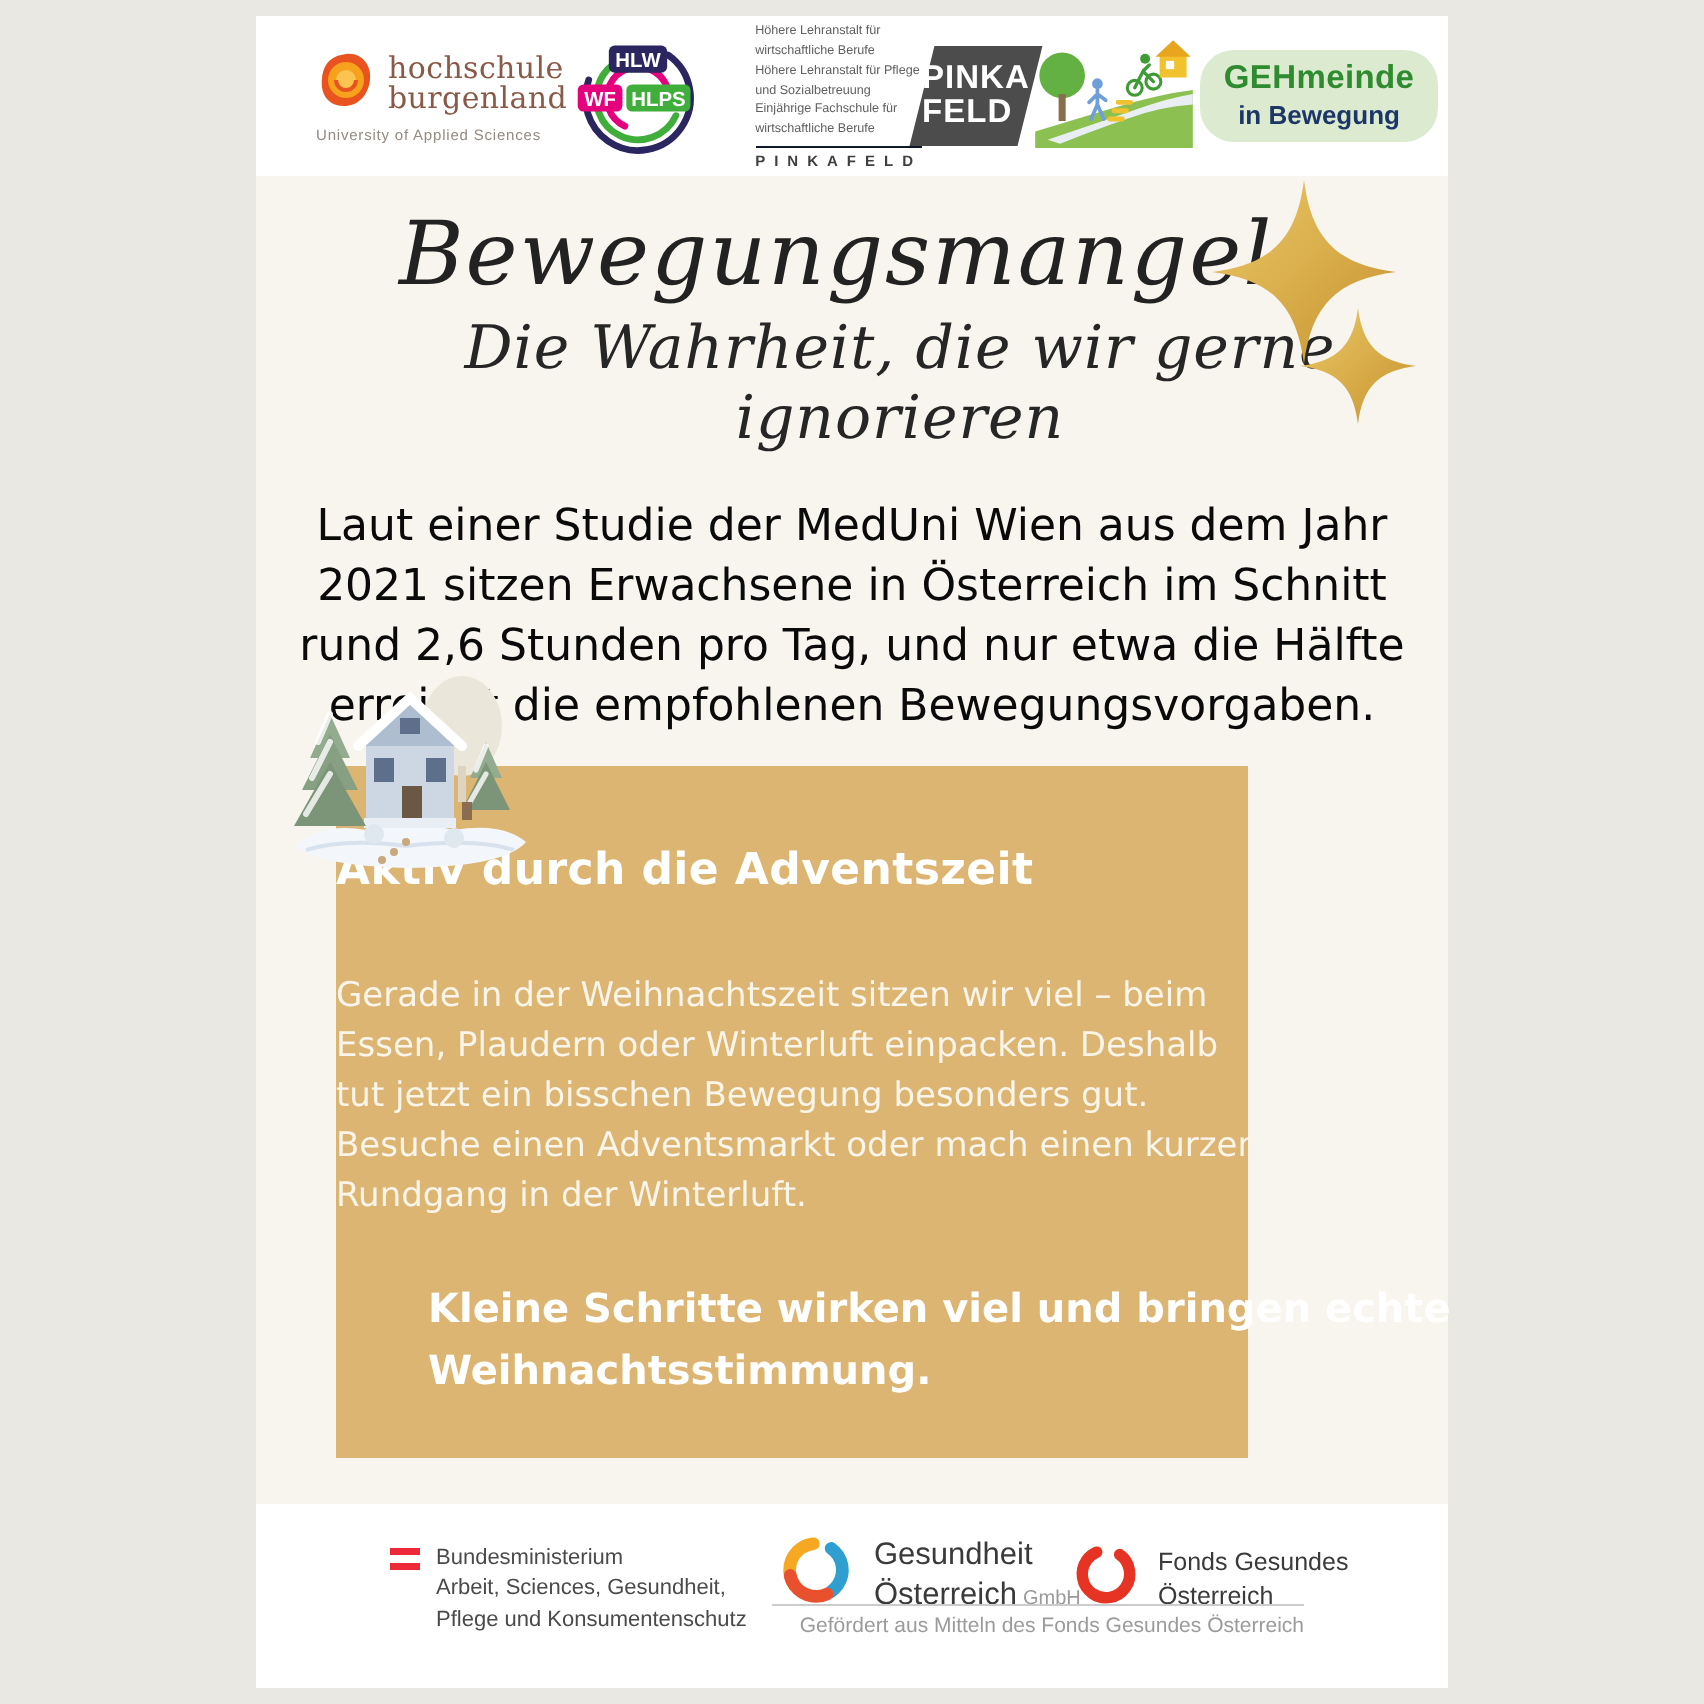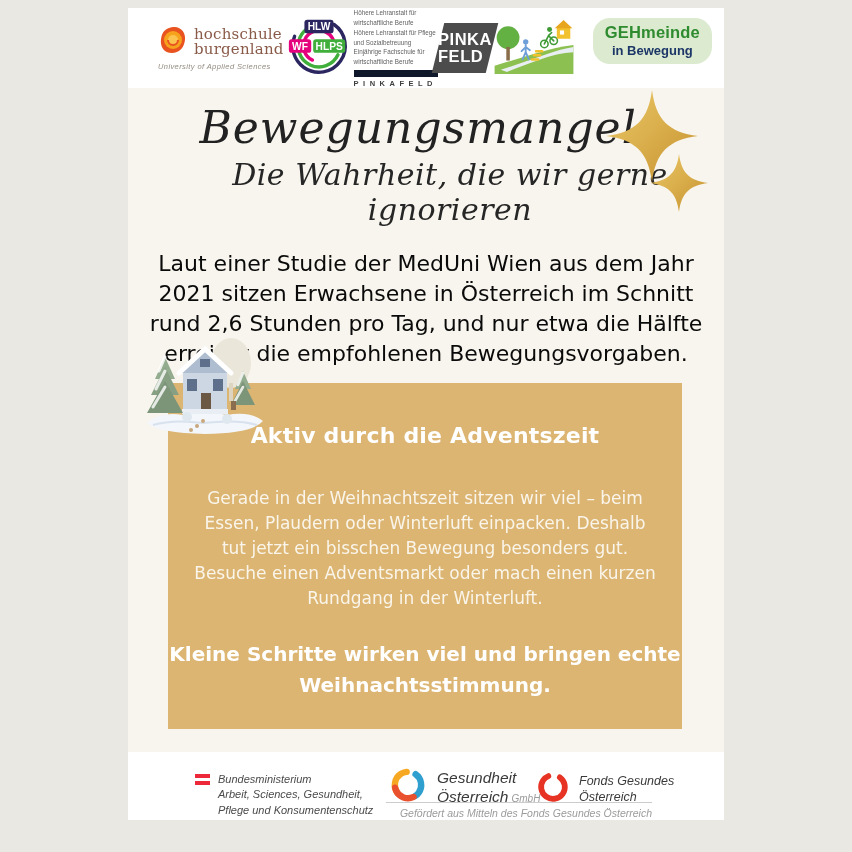--- a/index.html
+++ b/index.html
@@ -10,36 +10,36 @@
     -webkit-font-smoothing:antialiased;
   }
   .canvas { position:relative; width:852px; height:852px; overflow:hidden; }
   .band { position:absolute; left:128px; width:596px; box-sizing:border-box; }
   .band-header {
     top:8px; height:80px; background:#ffffff;
     display:flex; align-items:center; justify-content:space-between;
     padding:0 12px 0 30px;
   }
   .band-main { top:88px; height:664px; background:#f8f5ee; }
-  .band-footer { top:752px; height:68px; background:#ffffff;font-style:italic; }
+  .band-footer { top:752px; height:92px; background:#ffffff; }
 
   
   .logo-hb { display:flex; flex-direction:column; }
   .logo-hb-row { display:flex; align-items:center; gap:6px; }
   .hb-name { font-family:"DejaVu Serif", serif; font-size:15px; line-height:0.98; color:#8a5a48; letter-spacing:.2px; }
-  .hb-sub { margin-top:3px; font-size:7.5px; color:#938b80; letter-spacing:.4px;font-style:italic; }
-
-  .logo-hlw { display:flex; align-items:center; gap:0; }
+  .hb-sub { margin-top:3px; font-size:7.5px; color:#938b80; letter-spacing:.4px; }
+
+  .logo-hlw { display:flex; align-items:flex-end; gap:24px; }
   .hlw-lines { font-size:6.3px; color:#5f5f5f; line-height:1.55; }
-  .hlw-place { margin-top:3px; padding-top:2px; border-top:7px solid #0f172a; font-size:7.5px; font-weight:bold; letter-spacing:4.5px; color:#3f3f3f; }
+  .hlw-place { margin-top:3px; padding-top:2px; border-top:1px solid #0f172a; font-size:7.5px; font-weight:bold; letter-spacing:4.5px; color:#3f3f3f; }
 
   .logo-pf { width:68px; height:50px; background:#4c4c4c; transform:skewX(-14deg); display:flex; align-items:center; justify-content:center; margin-right:2px; }
   .logo-pf-inner { transform:skewX(14deg); color:#ffffff; font-weight:bold; font-size:16.5px; line-height:1.02; letter-spacing:.5px; }
 
-  .logo-geh { display:flex; align-items:flex-start; gap:19px; }
+  .logo-geh { display:flex; align-items:center; gap:3px; }
   .geh-pill { background:#dcebcf; border-radius:17px; padding:6px 12px 7px; text-align:center; }
   .geh-t1 { color:#2e8b2f; font-weight:bold; font-size:16.5px; letter-spacing:.2px; line-height:1; }
   .geh-t2 { color:#1c3668; font-weight:bold; font-size:13px; margin-top:3px; line-height:1; }
 
   
   .title1 {
     margin-top:16px; text-align:center;
     font-family:"DejaVu Serif", serif; font-style:italic;
     font-size:44px; color:#222222; line-height:1.1; letter-spacing:1px;
   }
@@ -50,29 +50,29 @@
   }
   .intro { margin-top:22px; text-align:center; font-family:"DejaVu Sans", sans-serif; font-size:22px; line-height:30px; color:#0a0a0a; }
   .intro div { white-space:nowrap; }
 
   .sparkle-big   { position:absolute; left:478px; top:2px;  width:92px; height:92px; }
   .sparkle-small { position:absolute; left:522px; top:66px; width:58px; height:58px; }
 
   .house { position:absolute; left:15px; top:243px; width:124px; height:106px; z-index:3; }
 
   .advent-box {
-    position:absolute; left:40px; top:295px; width:514px; height:346px;
+    position:absolute; left:40px; top:295px; width:456px; height:346px;
     background:#dcb572; z-index:2;
-    text-align:center; font-family:"DejaVu Sans", sans-serif;
+    font-family:"DejaVu Sans", sans-serif;
     padding-top:40px; box-sizing:border-box;
   }
   .advent-heading { font-size:22px; font-weight:bold; color:#ffffff; letter-spacing:.2px; }
   .advent-body { margin-top:38px; font-size:17px; line-height:25px; color:#faf5ea; }
   .advent-body div { white-space:nowrap; }
-  .advent-closing { margin-top:28px; font-size:20px; font-weight:bold; color:#ffffff; line-height:31px; }
+  .advent-closing { margin-top:28px; font-size:20px; font-weight:bold; color:#ffffff; line-height:31px;padding-left:46px; }
   .advent-closing div { white-space:nowrap; }
 
   
   .ministry { position:absolute; left:67px; top:20px; display:flex; gap:8px; }
   .flag { width:15px; height:11px; margin-top:2px; background:linear-gradient(#ed2939 0 32%, #ffffff 32% 68%, #ed2939 68% 100%); }
   .ministry-text { font-size:11px; color:#4a4a4a; line-height:1.4; }
 
   .goeg { position:absolute; left:260px; top:13px; display:flex; align-items:center; gap:9px; }
   .goeg-text { font-size:15.5px; color:#3a3a3a; line-height:1.25; }
   .goeg-gmbh { font-size:10px; color:#9a9a9a; margin-left:3px; }

